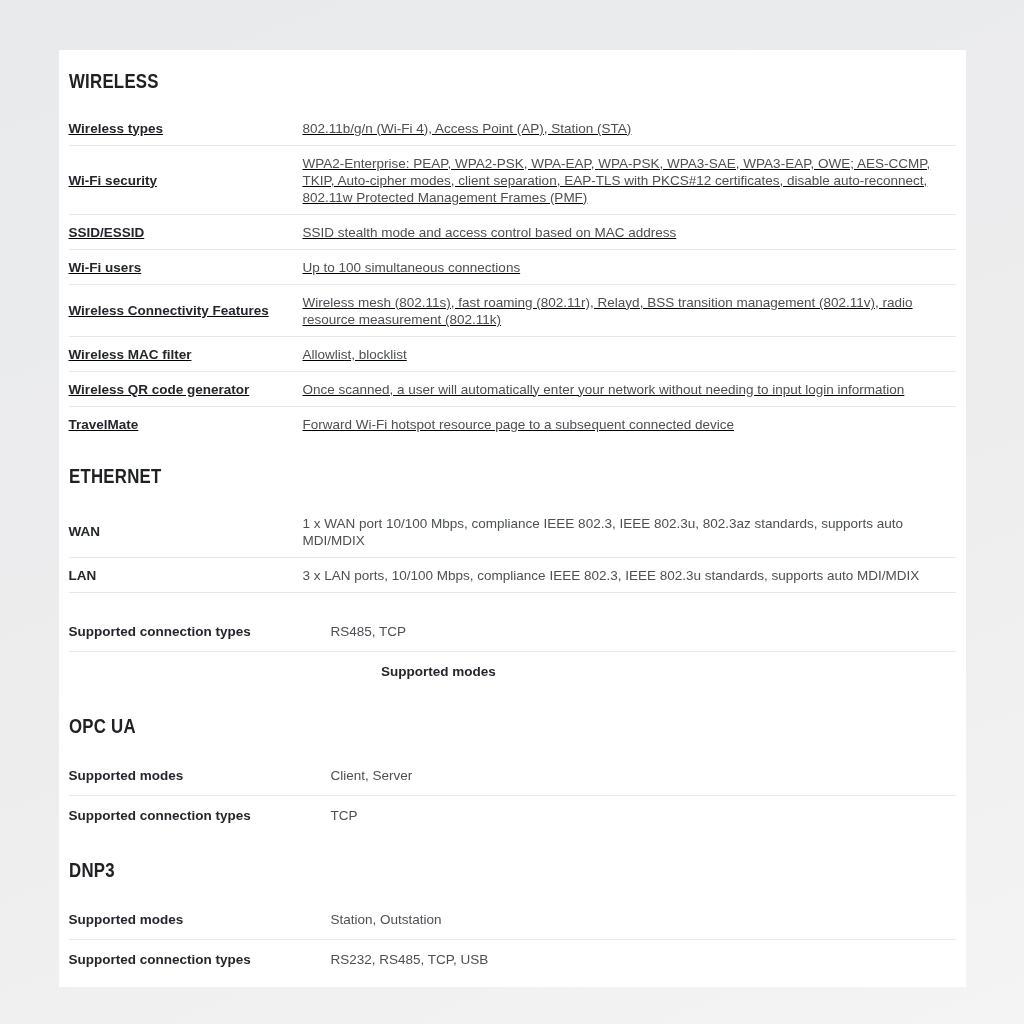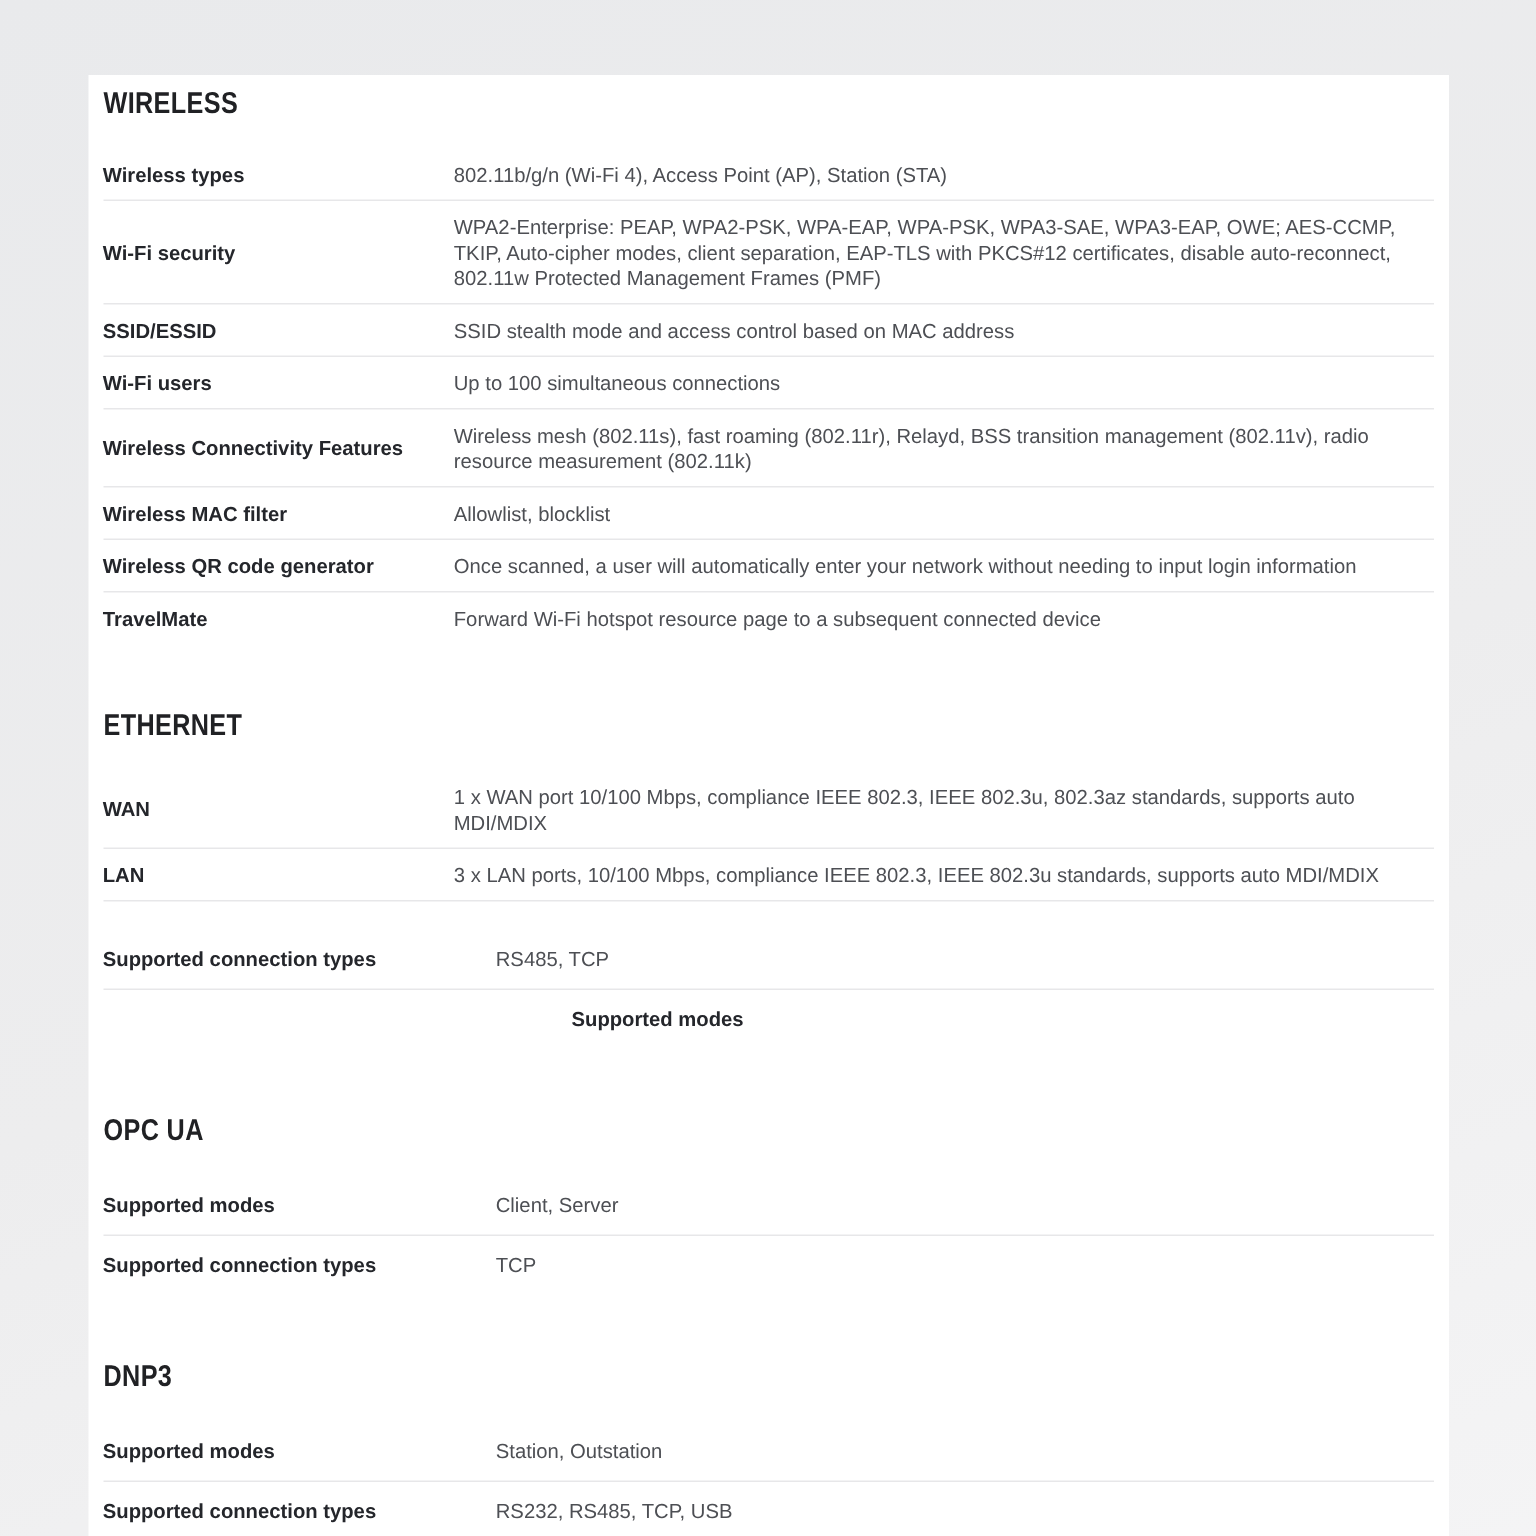--- a/index.html
+++ b/index.html
@@ -18,22 +18,22 @@
     background:linear-gradient(160deg,var(--background-top) 0%,#ededee 55%,var(--background-bottom) 100%);
   }
   .page{width:1024px;height:1024px;}
   .panel{
     width:907px;
     min-height:920px;
     margin:50px auto 0;
     background:var(--panel);
     padding:7px 10px 8px;
   }
-  .section{margin-top:43px;}
-  .section:first-child{margin-top:0;}
+  .section{margin-top:23px;}
+  .section:first-child{margin-top:12px;text-decoration:underline;}
   .section.tight{margin-top:19px;}
   .section-title{
     font-size:20px;
     line-height:24px;
     font-weight:bold;
     color:var(--heading);
     letter-spacing:.3px;
     margin-bottom:18px;
   }
   .section-title .title-inner{

